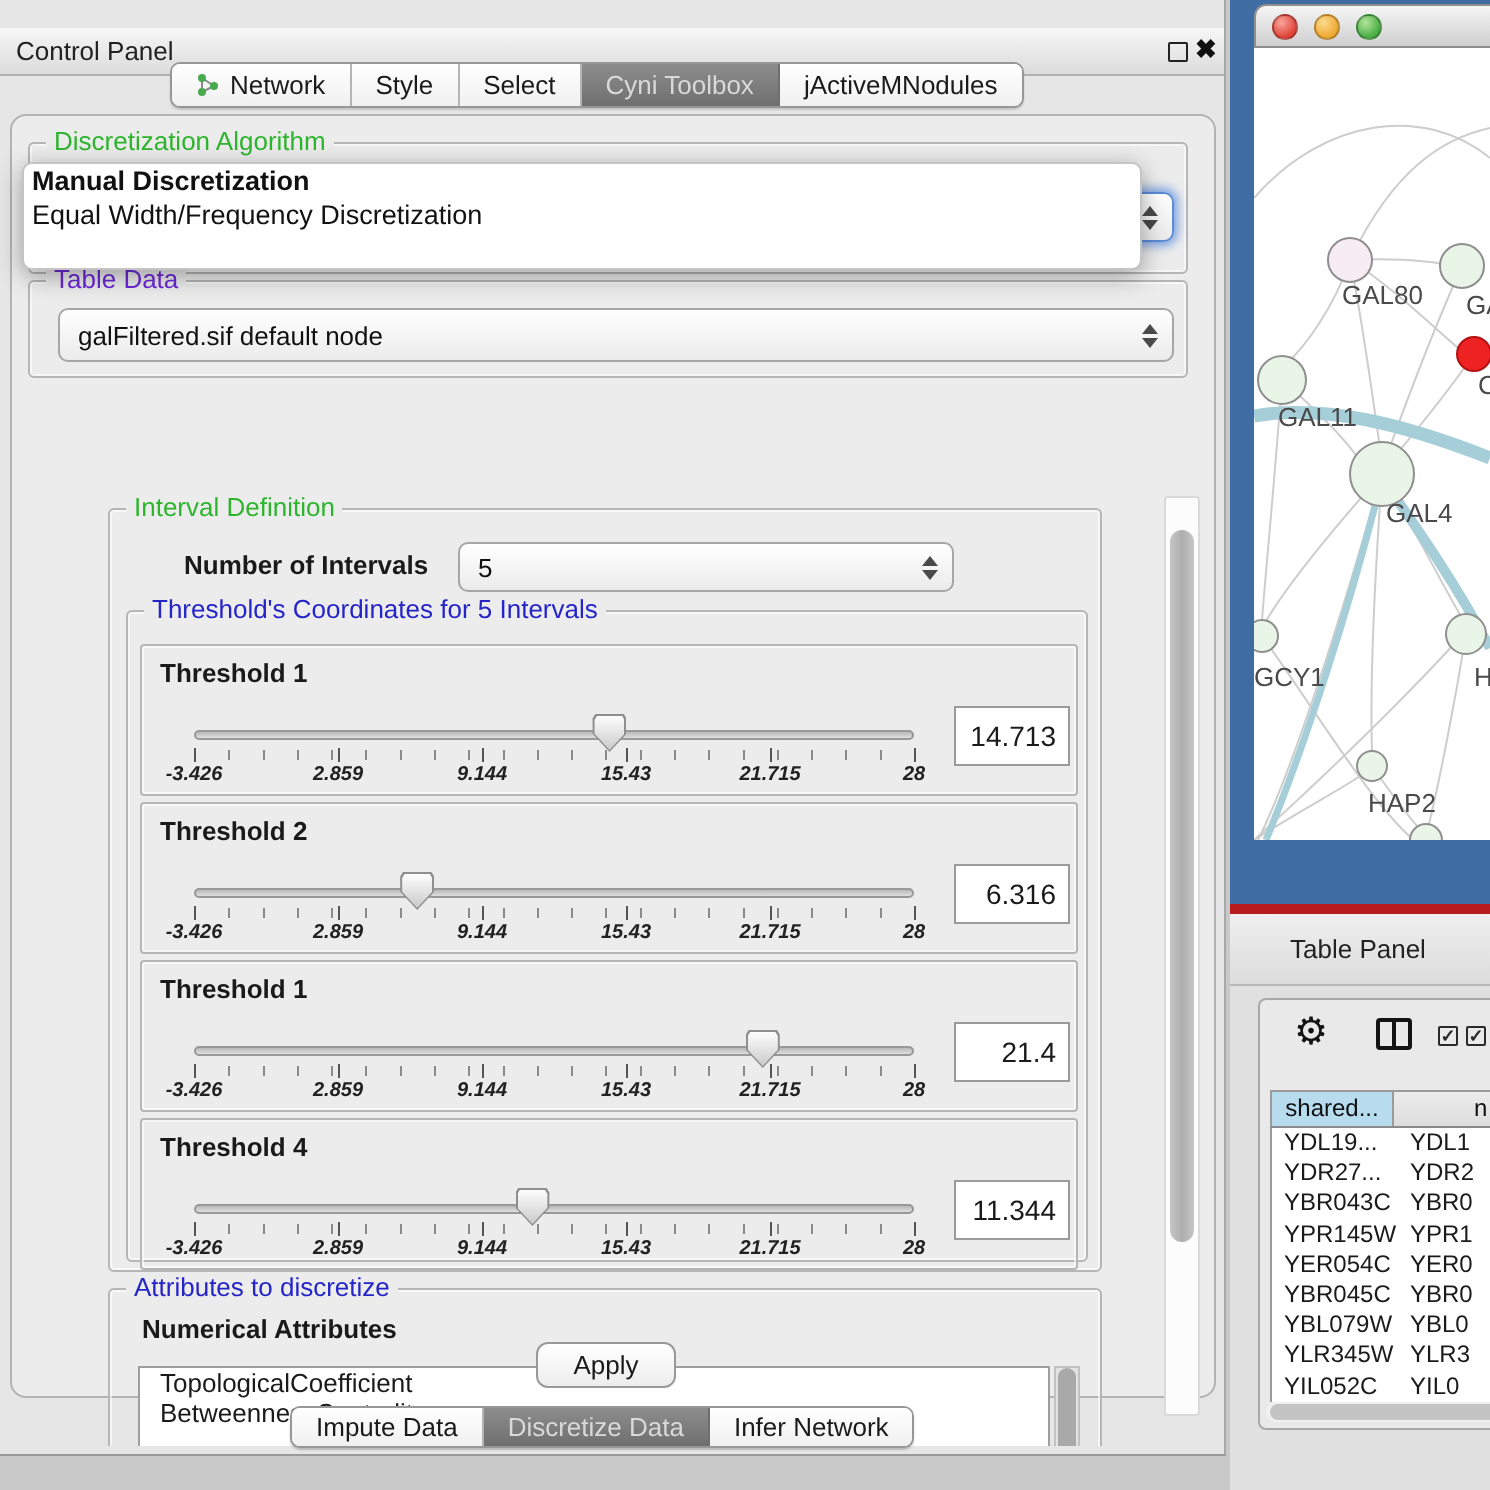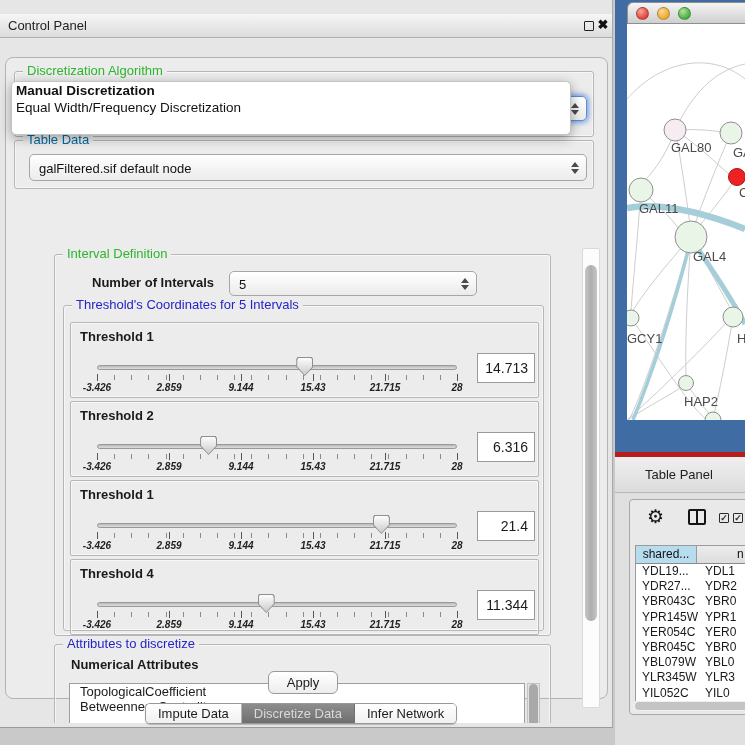--- a/index.html
+++ b/index.html
@@ -25,21 +25,21 @@
   .seg.selected { background:linear-gradient(#8d8d8d,#6f6f6f); color:#d9d9d9; border-right-color:#6f6f6f; }
 
   
   #content-panel { left:5px; top:57px; width:603px; height:642px; background:#ececec;
                    border:1px solid #b3b3b3; border-radius:8px; }
 
   .groupbox { position:absolute; border:1px solid #b6b6b6; border-radius:3px;
               box-shadow:inset 0 0 0 1px rgba(255,255,255,.6); }
   .group-title { position:absolute; top:-9px; left:8px; background:#ececec; padding:0 4px;
                  font-size:13px; white-space:nowrap; }
-  .t-green { color:#2db52d; } .t-blue { color:#2424c8; } .t-dark { color:#0369a1; }
+  .t-green { color:#2db52d; } .t-blue { color:#2424c8; } .t-dark { color:#6d28d9; }
 
   .combo { position:absolute; background:linear-gradient(#ffffff,#ebebeb); border:1px solid #a6a6a6;
            border-radius:5px; font-size:13px; color:#111; }
   .combo .val { position:absolute; left:9px; top:50%; transform:translateY(-50%); }
   .arrows { position:absolute; right:7px; top:50%; transform:translateY(-50%); display:flex;
             flex-direction:column; gap:2px; }
   .arr-up    { width:0; height:0; border-left:4px solid transparent; border-right:4px solid transparent; border-bottom:5px solid #4a4a4a; }
   .arr-down  { width:0; height:0; border-left:4px solid transparent; border-right:4px solid transparent; border-top:5px solid #4a4a4a; }
   .combo.focused { border-color:#5b8cd6; box-shadow:0 0 5px 2px rgba(90,140,220,.75); }
 
@@ -130,20 +130,34 @@
 </head>
 <body>
 
 <div id="cp-window" class="abs">
   <div id="cp-titlebar" class="abs">
     <span id="cp-title" class="abs">Control Panel</span>
     <span id="float-btn" class="abs"></span>
     <span id="close-btn" class="abs">✖</span>
   </div>
 
+  <div id="top-tabs" class="abs">
+      <div class="seg"><svg width="12" height="13" viewBox="0 0 12 13">
+          <line x1="3" y1="3" x2="9" y2="7" stroke="#8a8a8a"></line>
+          <line x1="3" y1="10" x2="9" y2="7" stroke="#8a8a8a"></line>
+          <line x1="3" y1="3" x2="3" y2="10" stroke="#8a8a8a"></line>
+          <circle cx="3" cy="3" r="2" fill="#49a94d"></circle>
+          <circle cx="3" cy="10" r="2" fill="#49a94d"></circle>
+          <circle cx="9" cy="7" r="2" fill="#49a94d"></circle>
+        </svg>Network</div>
+      <div class="seg">Style</div>
+      <div class="seg">Select</div>
+      <div class="seg selected">Cyni Toolbox</div>
+      <div class="seg">jActiveMNodules</div>
+    </div>
 
   <div id="content-panel" class="abs">
 
     <div class="groupbox" style="left:8px; top:13px; width:580px; height:66px;">
       <span class="group-title t-green">Discretization Algorithm</span>
       <div class="combo focused" style="left:14px; top:24px; width:558px; height:25px;">
         <span class="arrows">
           <span class="arr-up"></span>
             <span class="arr-down"></span>
           </span>

